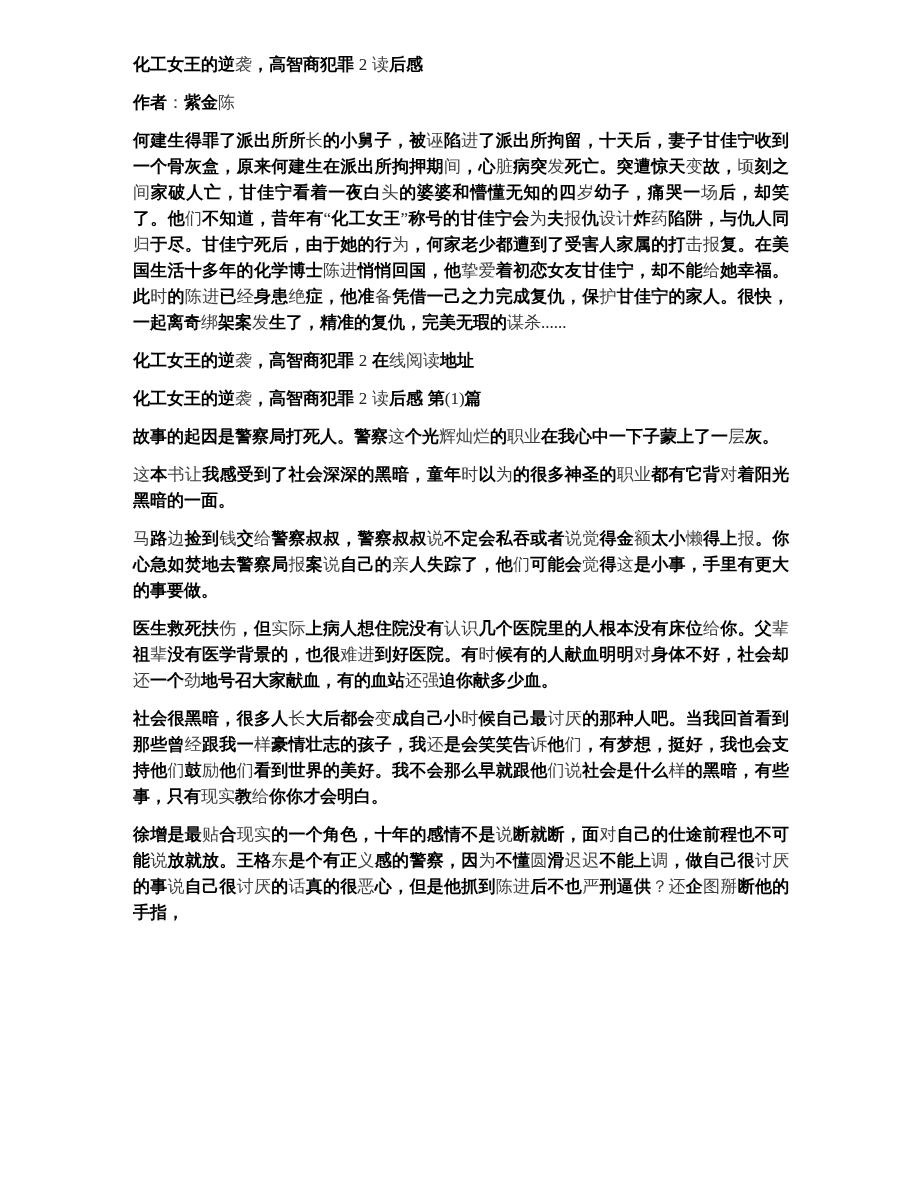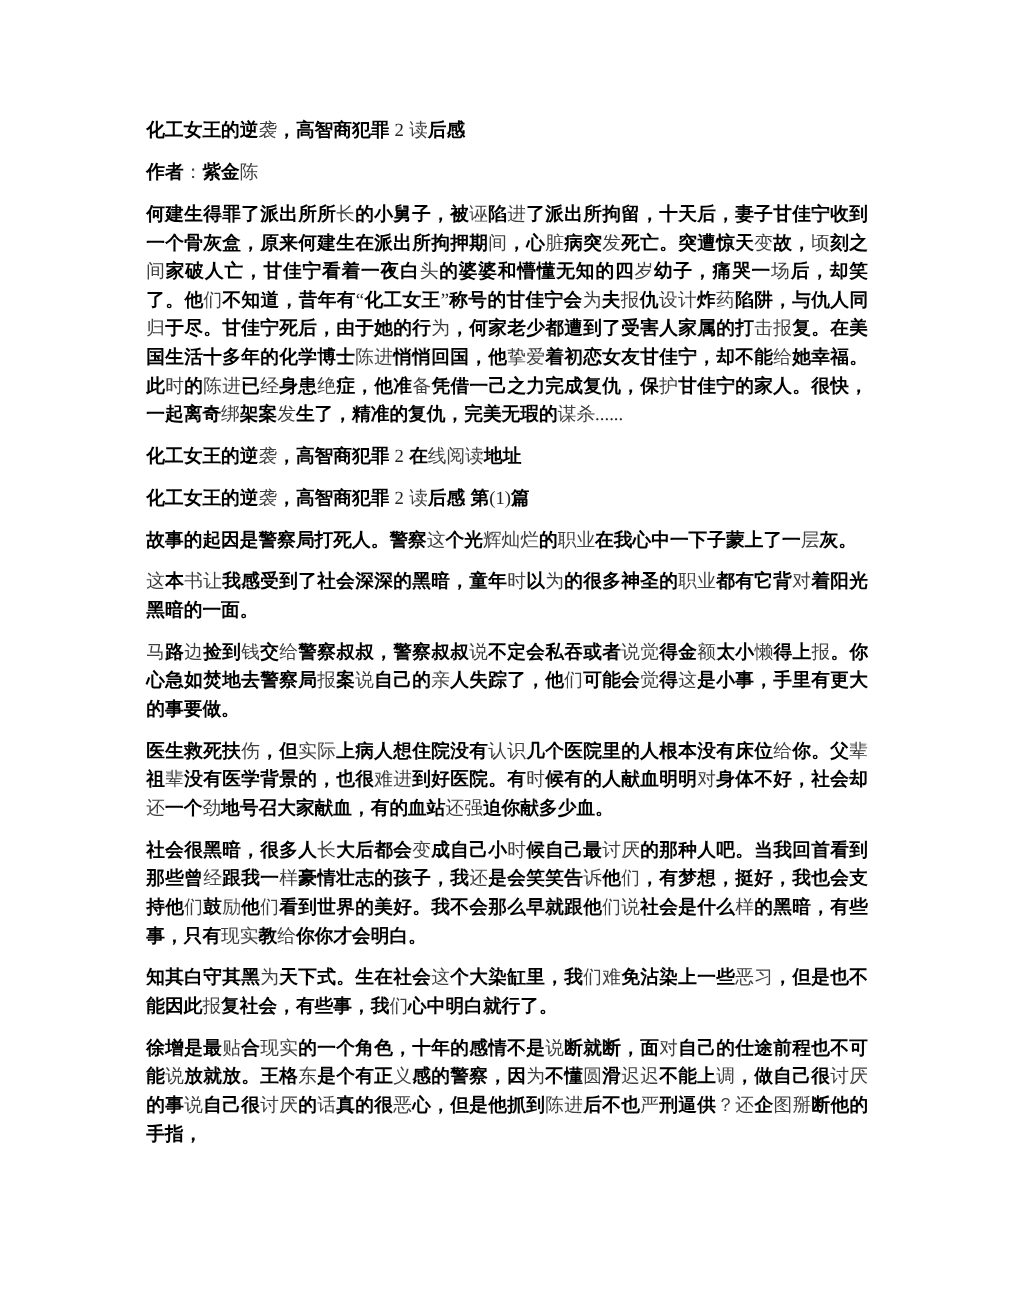--- a/index.html
+++ b/index.html
@@ -7,21 +7,21 @@
     padding: 0;
     background: #ffffff;
   }
   .page {
     position: relative;
     width: 920px;
     height: 1191px;
     box-sizing: border-box;
     background: #ffffff;
     overflow: hidden;
-    padding: 106px 131px 40px 133px;
+    padding: 52px 131px 40px 133px;
     font-family: "Liberation Sans", sans-serif;
     font-size: 17px;
     line-height: 26px;
     font-weight: 700;
     color: #000000;
   }
   .par {
     margin: 0 0 12px 0;
     padding: 0;
     text-align: justify;
@@ -50,16 +50,15 @@
     <h1 class="par">化工女王的逆<span class="lt">袭</span>，高智商犯罪 <span class="as">2</span> <span class="lt">读</span>后感</h1>
     <p class="par">作者<span class="lt">：</span>紫金<span class="lt">陈</span></p>
     <p class="par">何建生得罪了派出所所<span class="lt">长</span>的小舅子，被<span class="lt">诬</span>陷<span class="lt">进</span>了派出所拘留，十天后，妻子甘佳宁收到一个骨灰盒，原来何建生在派出所拘押期<span class="lt">间</span>，心<span class="lt">脏</span>病突<span class="lt">发</span>死亡。突遭惊天<span class="lt">变</span>故，<span class="lt">顷</span>刻之<span class="lt">间</span>家破人亡，甘佳宁看着一夜白<span class="lt">头</span>的婆婆和懵懂无知的四<span class="lt">岁</span>幼子，痛哭一<span class="lt">场</span>后，却笑了。他<span class="lt">们</span>不知道，昔年有<span class="as">“</span>化工女王<span class="as">”</span>称号的甘佳宁会<span class="lt">为</span>夫<span class="lt">报</span>仇<span class="lt">设</span><span class="lt">计</span>炸<span class="lt">药</span>陷阱，与仇人同<span class="lt">归</span>于尽。甘佳宁死后，由于她的行<span class="lt">为</span>，何家老少都遭到了受害人家属的打<span class="lt">击</span><span class="lt">报</span>复。在美国生活十多年的化学博士<span class="lt">陈</span><span class="lt">进</span>悄悄回国，他<span class="lt">挚</span><span class="lt">爱</span>着初恋女友甘佳宁，却不能<span class="lt">给</span>她幸福。此<span class="lt">时</span>的<span class="lt">陈</span><span class="lt">进</span>已<span class="lt">经</span>身患<span class="lt">绝</span>症，他准<span class="lt">备</span>凭借一己之力完成复仇，保<span class="lt">护</span>甘佳宁的家人。很快，一起离奇<span class="lt">绑</span>架案<span class="lt">发</span>生了，精准的复仇，完美无瑕的<span class="lt">谋</span><span class="lt">杀</span><span class="as">.</span><span class="as">.</span><span class="as">.</span><span class="as">.</span><span class="as">.</span><span class="as">.</span></p>
     <p class="par">化工女王的逆<span class="lt">袭</span>，高智商犯罪 <span class="as">2</span> 在<span class="lt">线</span><span class="lt">阅</span><span class="lt">读</span>地址</p>
     <p class="par">化工女王的逆<span class="lt">袭</span>，高智商犯罪 <span class="as">2</span> <span class="lt">读</span>后感 第<span class="as">(</span><span class="as">1</span><span class="as">)</span>篇</p>
     <p class="par">故事的起因是警察局打死人。警察<span class="lt">这</span>个光<span class="lt">辉</span><span class="lt">灿</span><span class="lt">烂</span>的<span class="lt">职</span><span class="lt">业</span>在我心中一下子蒙上了一<span class="lt">层</span>灰。</p>
     <p class="par"><span class="lt">这</span>本<span class="lt">书</span><span class="lt">让</span>我感受到了社会深深的黑暗，童年<span class="lt">时</span>以<span class="lt">为</span>的很多神圣的<span class="lt">职</span><span class="lt">业</span>都有它背<span class="lt">对</span>着阳光黑暗的一面。</p>
     <p class="par"><span class="lt">马</span>路<span class="lt">边</span>捡到<span class="lt">钱</span>交<span class="lt">给</span>警察叔叔，警察叔叔<span class="lt">说</span>不定会私吞或者<span class="lt">说</span><span class="lt">觉</span>得金<span class="lt">额</span>太小<span class="lt">懒</span>得上<span class="lt">报</span>。你心急如焚地去警察局<span class="lt">报</span>案<span class="lt">说</span>自己的<span class="lt">亲</span>人失踪了，他<span class="lt">们</span>可能会<span class="lt">觉</span>得<span class="lt">这</span>是小事，手里有更大的事要做。</p>
     <p class="par">医生救死扶<span class="lt">伤</span>，但<span class="lt">实</span><span class="lt">际</span>上病人想住院没有<span class="lt">认</span><span class="lt">识</span>几个医院里的人根本没有床位<span class="lt">给</span>你。父<span class="lt">辈</span>祖<span class="lt">辈</span>没有医学背景的，也很<span class="lt">难</span><span class="lt">进</span>到好医院。有<span class="lt">时</span>候有的人献血明明<span class="lt">对</span>身体不好，社会却<span class="lt">还</span>一个<span class="lt">劲</span>地号召大家献血，有的血站<span class="lt">还</span><span class="lt">强</span>迫你献多少血。</p>
     <p class="par">社会很黑暗，很多人<span class="lt">长</span>大后都会<span class="lt">变</span>成自己小<span class="lt">时</span>候自己最<span class="lt">讨</span><span class="lt">厌</span>的那种人吧。当我回首看到那些曾<span class="lt">经</span>跟我一<span class="lt">样</span>豪情壮志的孩子，我<span class="lt">还</span>是会笑笑告<span class="lt">诉</span>他<span class="lt">们</span>，有梦想，挺好，我也会支持他<span class="lt">们</span>鼓<span class="lt">励</span>他<span class="lt">们</span>看到世界的美好。我不会那么早就跟他<span class="lt">们</span><span class="lt">说</span>社会是什么<span class="lt">样</span>的黑暗，有些事，只有<span class="lt">现</span><span class="lt">实</span>教<span class="lt">给</span>你你才会明白。</p>
-    <p class="par">知其白守其黑<span class="lt">为</span>天下式。生在社会<span class="lt">这</span>个大染缸里，我<span class="lt">们</span><span class="lt">难</span>免沾染上一些<span class="lt">恶</span><span class="lt">习</span>，但是也不能因此<span class="lt">报</span>复社会，有些事，我<span class="lt">们</span>心中明白就行了。</p>
     <p class="par">徐增是最<span class="lt">贴</span>合<span class="lt">现</span><span class="lt">实</span>的一个角色，十年的感情不是<span class="lt">说</span>断就断，面<span class="lt">对</span>自己的仕途前程也不可能<span class="lt">说</span>放就放。王格<span class="lt">东</span>是个有正<span class="lt">义</span>感的警察，因<span class="lt">为</span>不懂<span class="lt">圆</span>滑<span class="lt">迟</span><span class="lt">迟</span>不能上<span class="lt">调</span>，做自己很<span class="lt">讨</span><span class="lt">厌</span>的事<span class="lt">说</span>自己很<span class="lt">讨</span><span class="lt">厌</span>的<span class="lt">话</span>真的很<span class="lt">恶</span>心，但是他抓到<span class="lt">陈</span><span class="lt">进</span>后不也<span class="lt">严</span>刑逼供<span class="lt">？</span><span class="lt">还</span>企<span class="lt">图</span><span class="lt">掰</span>断他的手指，</p>
   </div>
 </div>
 
 </body></html>

